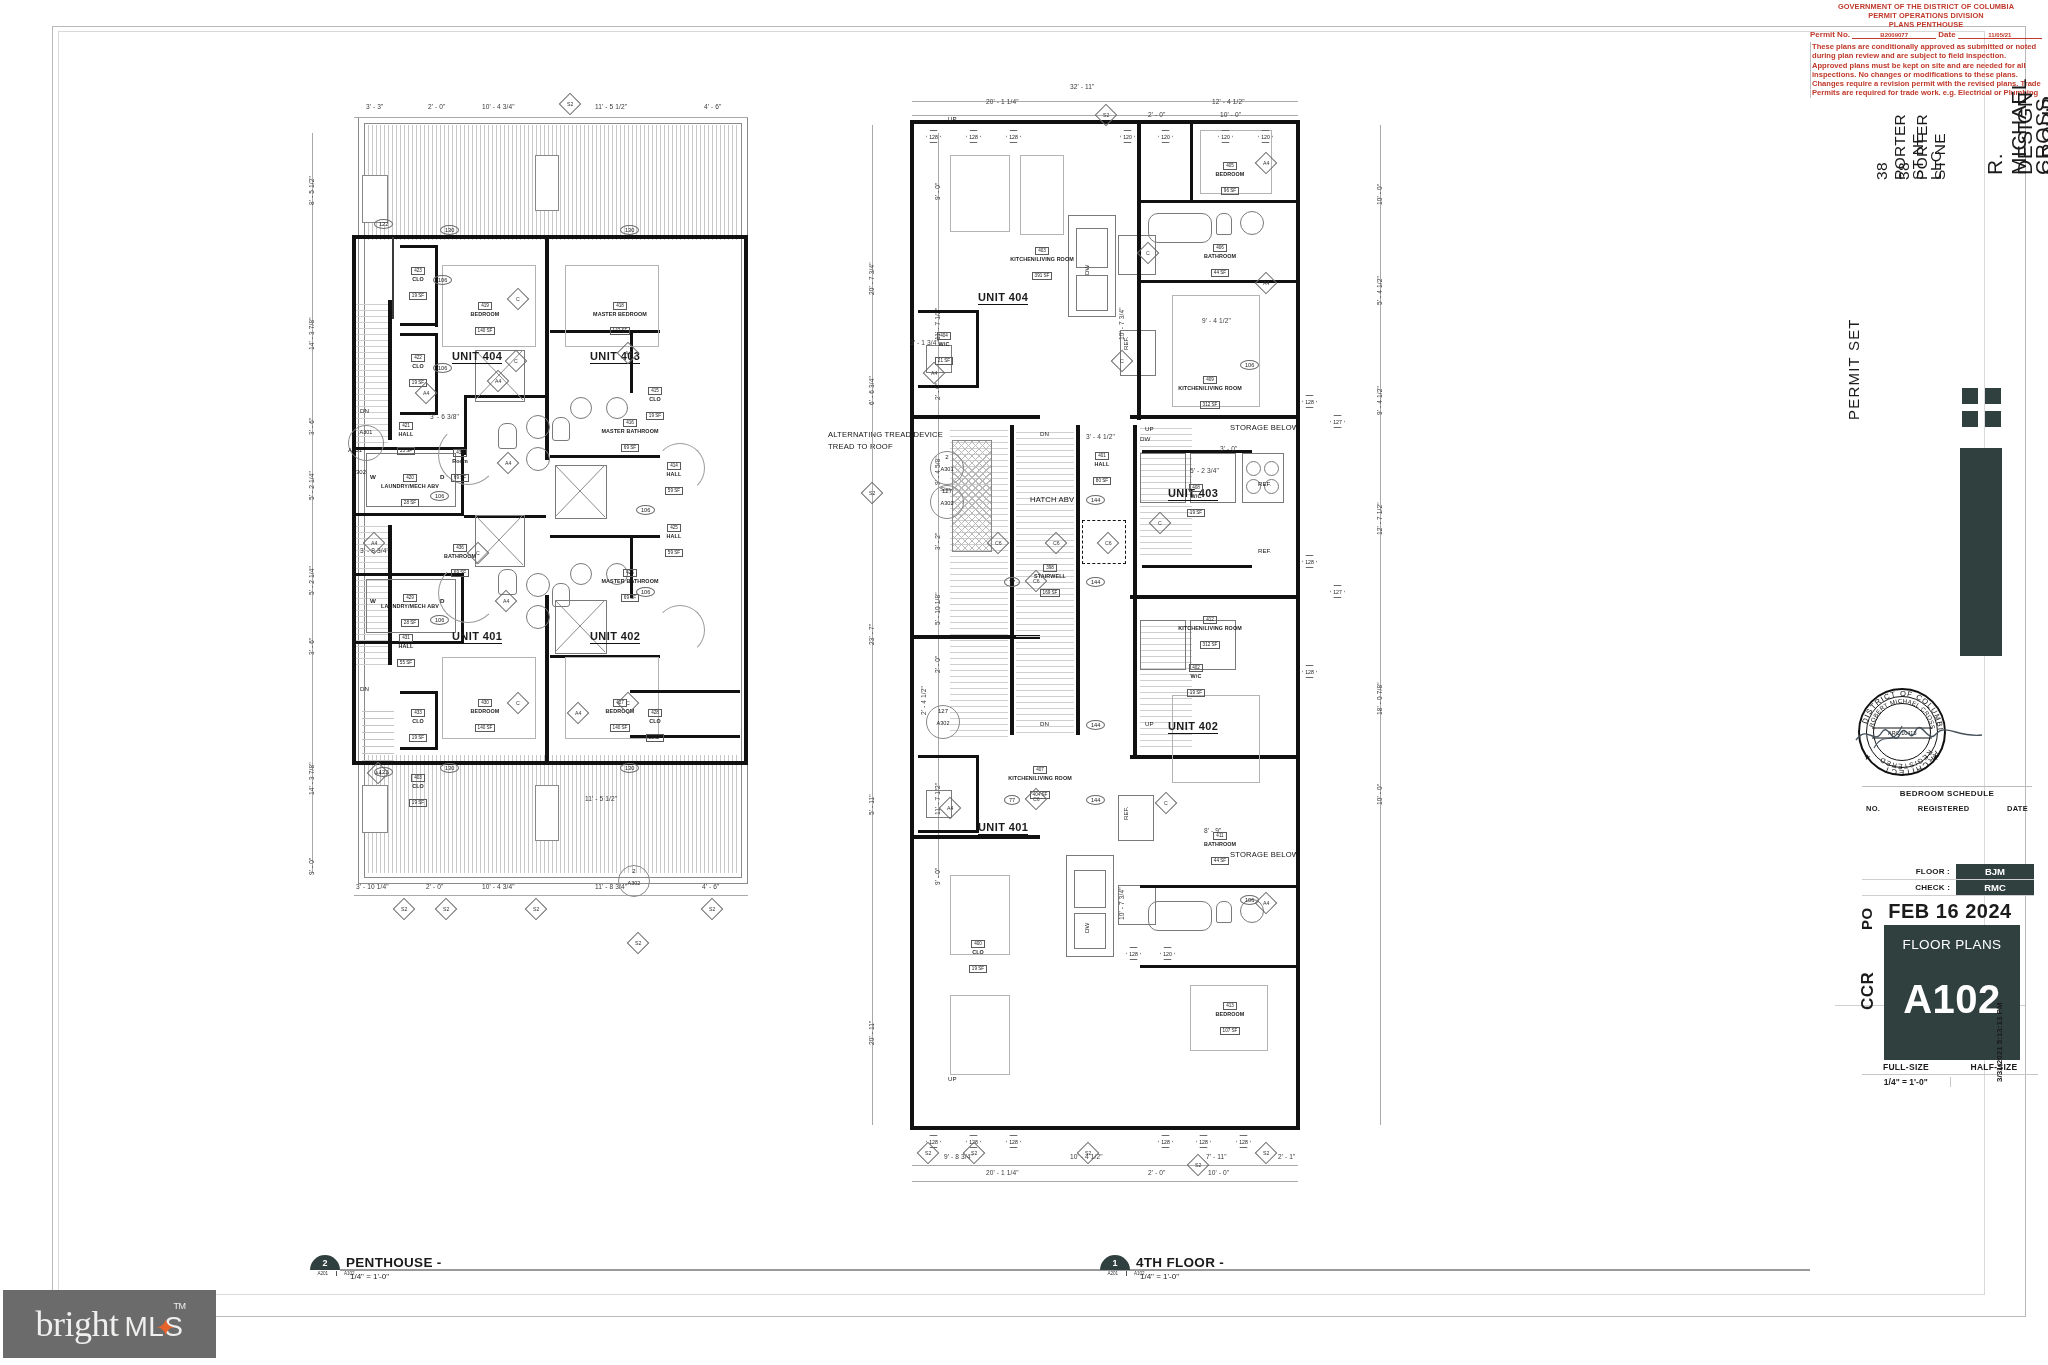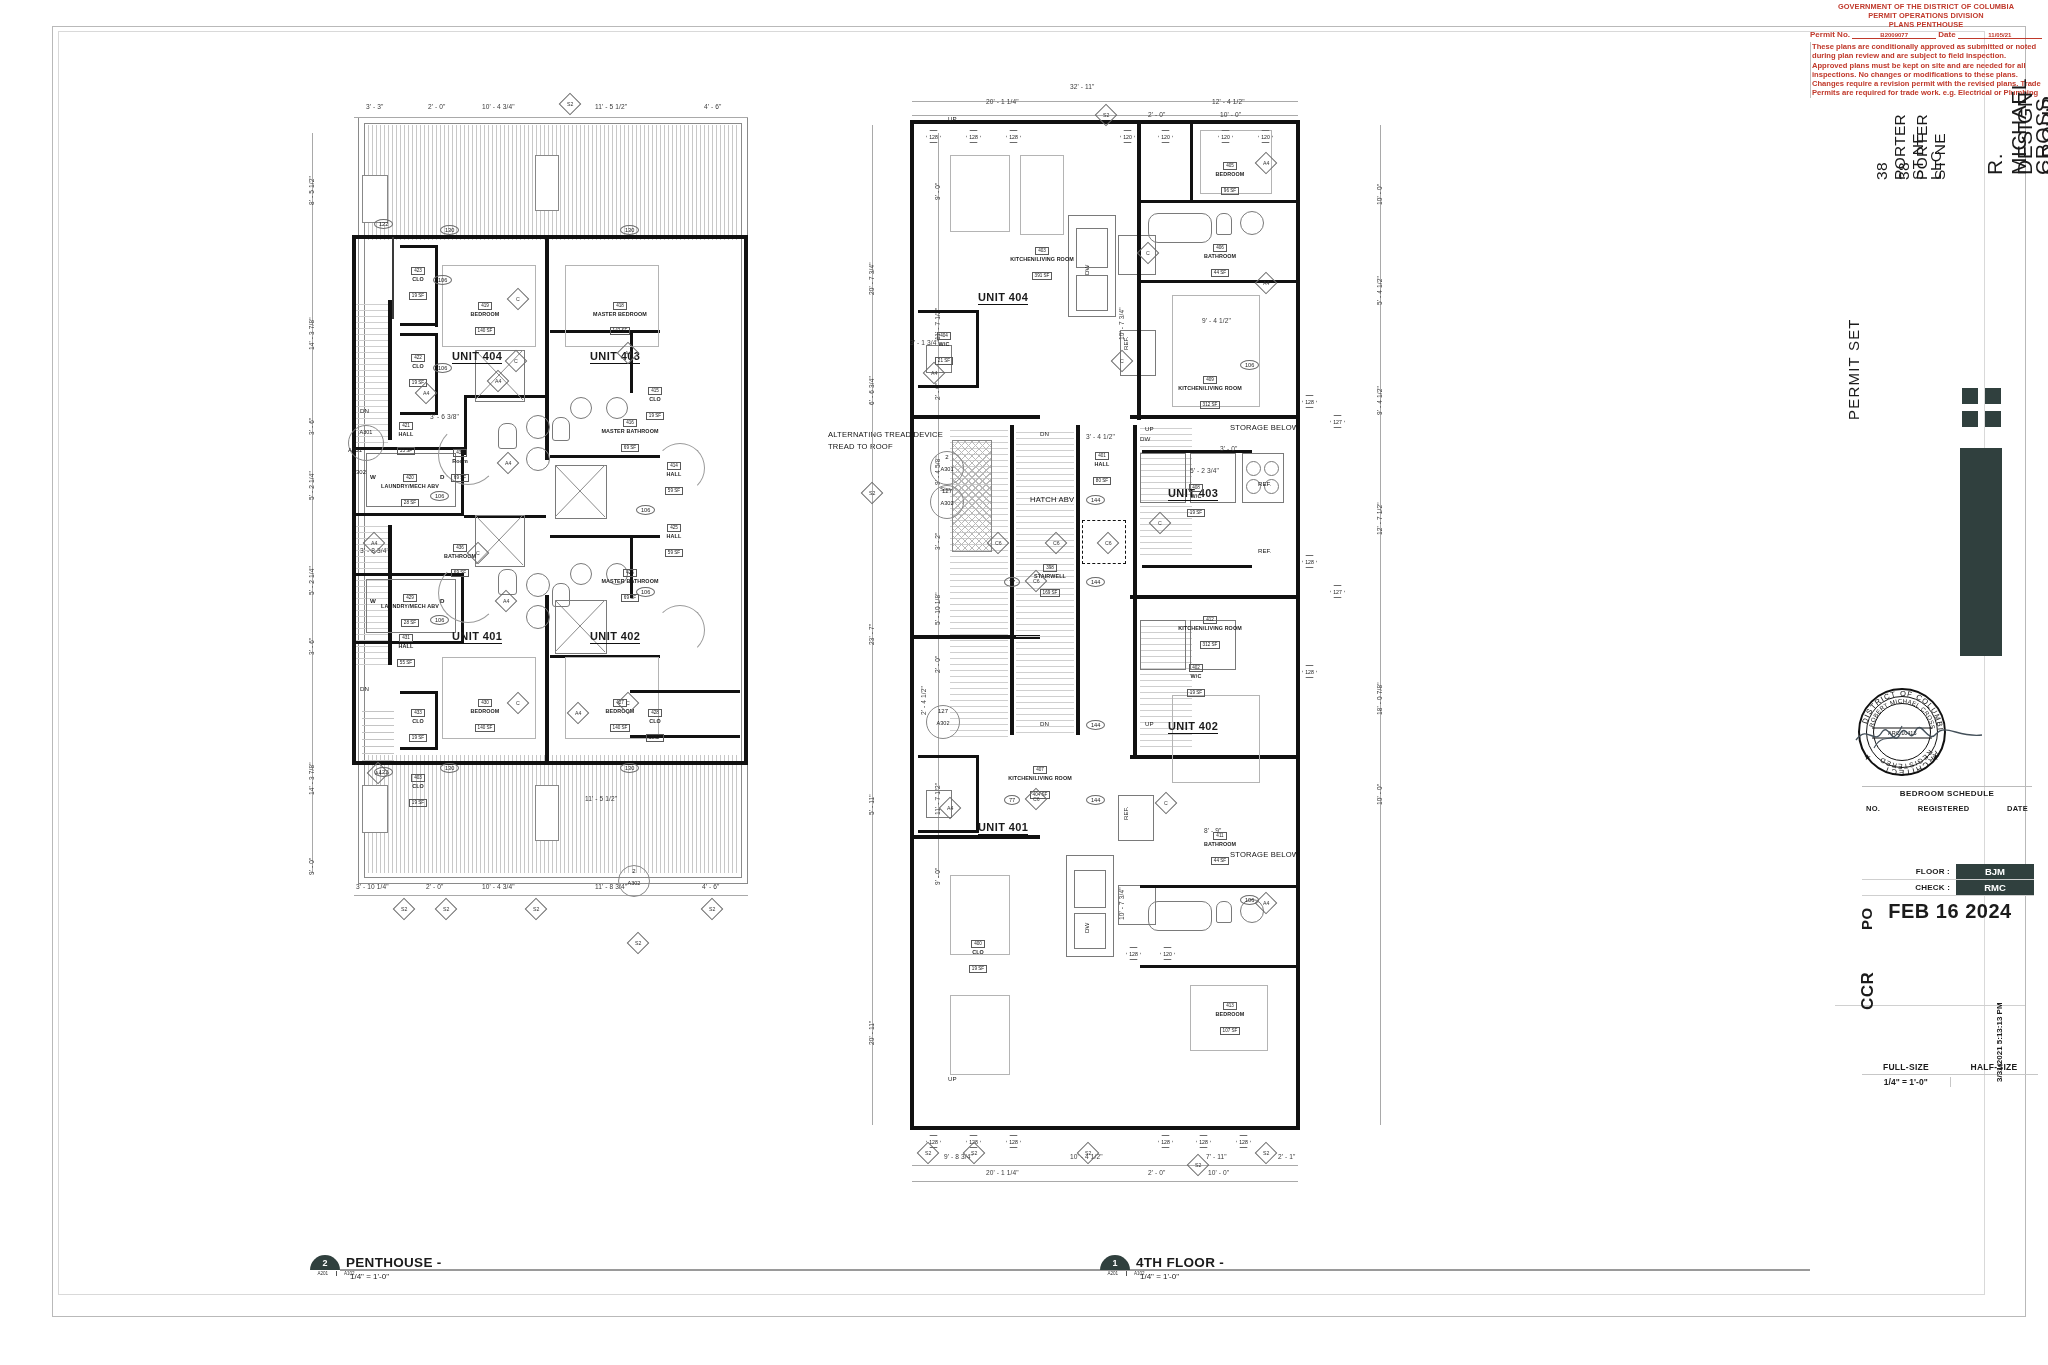--- a/index.html
+++ b/index.html
@@ -258,20 +258,24 @@
   <div id="tb-date">FEB 16 2024</div>
 
   <div id="tb-divider"></div>
   <div id="tb-po">
     <span>PO</span>
   </div>
   <div id="tb-ccr">
     <span>CCR</span>
   </div>
 
+  <div id="tb-sheetbox">
+    <div id="tb-sheetname">FLOOR PLANS</div>
+    <div id="tb-sheetnum">A102</div>
+  </div>
 
   <div id="tb-scale">
     <div class="sc-head">
       <div>FULL-SIZE</div>
       <div>HALF-SIZE</div>
     </div>
     <div class="sc-rule"></div>
     <div class="sc-vals">
       <div>1/4" = 1'-0"</div>
       <div></div>
@@ -1017,14 +1021,20 @@
     <div class="rule" style="width:680px;"></div>
     <div class="bub">1</div>
     <div class="refs">
       <div>A201</div>
       <div>A102</div>
     </div>
     <div class="tname">4TH FLOOR -</div>
     <div class="tscale">1/4" = 1'-0"</div>
   </div>
 
+  <div id="watermark">
+    <div id="wm-text">
+      <span>bright</span><span id="wm-tm">TM</span><span id="wm-mls">MLS</span>
+      <div id="wm-star">✦</div>
+    </div>
+  </div>
 
 </div>
 
 </body></html>

